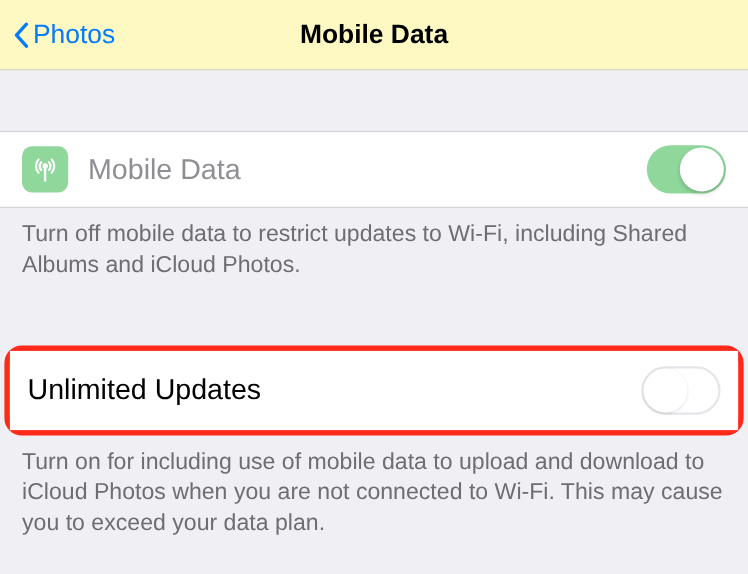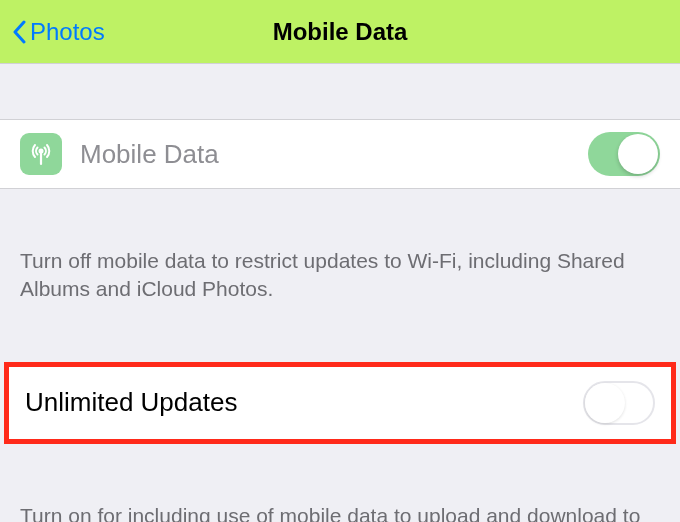--- a/index.html
+++ b/index.html
@@ -8,21 +8,21 @@
       box-sizing: border-box;
     }
     body {
       font-family: -apple-system, BlinkMacSystemFont, "Helvetica Neue", Helvetica, Arial, sans-serif;
       background: #efeff4;
       width: 680px;
       height: 522px;
       overflow: hidden;
     }
     .header {
-      background: #bef264;
+      background: #fef9c3;
       height: 64px;
       display: flex;
       align-items: center;
       border-bottom: 1px solid #d1d1d5;
       position: relative;
     }
     .back-button {
       display: flex;
       align-items: center;
       color: #007aff;
@@ -107,28 +107,27 @@
     .toggle.off .toggle-knob {
       left: 0px;
       top: 0px;
       box-shadow: 0 1px 3px rgba(0,0,0,0.12);
     }
     .footer-text {
       font-size: 21px;
       color: #6d6d72;
       padding: 10px 20px 18px 20px;
       line-height: 1.35;
-      margin-top: 48px;
     }
     .spacer-mid {
       height: 40px;
     }
     .highlight-wrapper {
       border: 5px solid #ff2a1a;
-      border-radius: 0;
+      border-radius: 16px;
       margin: 0 4px;
     }
     .highlight-wrapper .setting-row {
       border: none;
       padding: 14px 16px;
     }
   </style>
 </head>
 <body>
 

